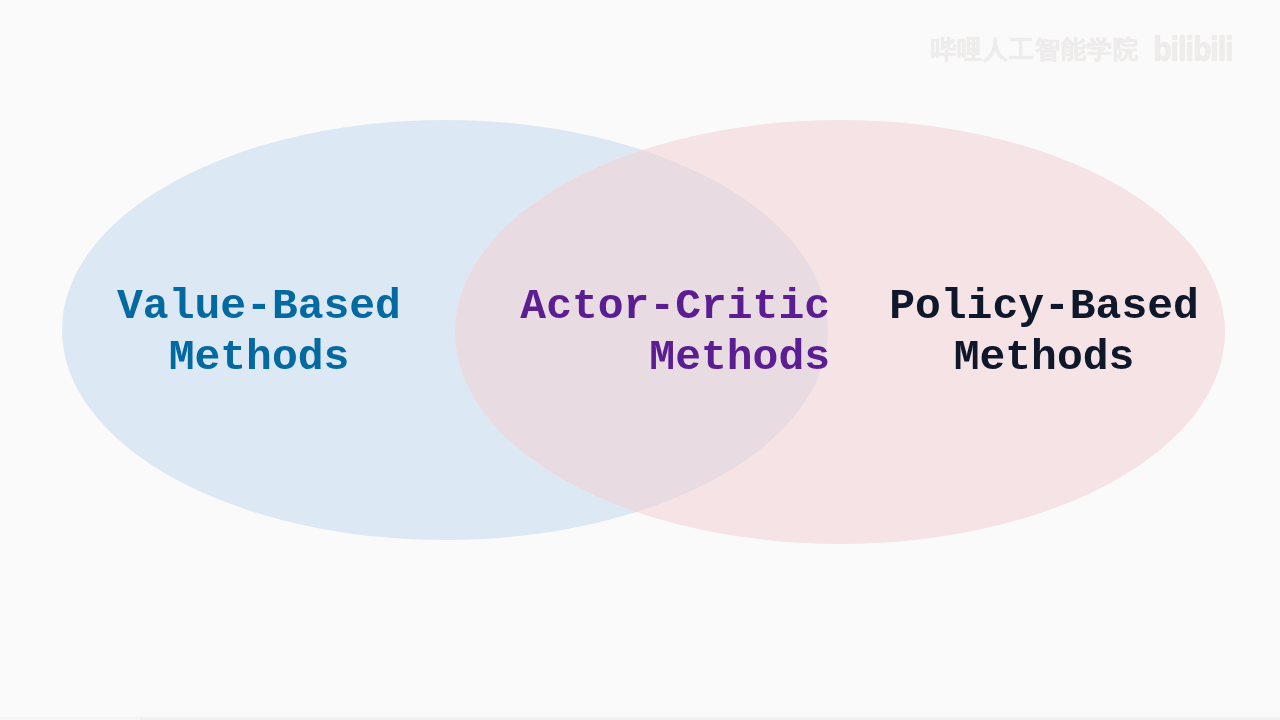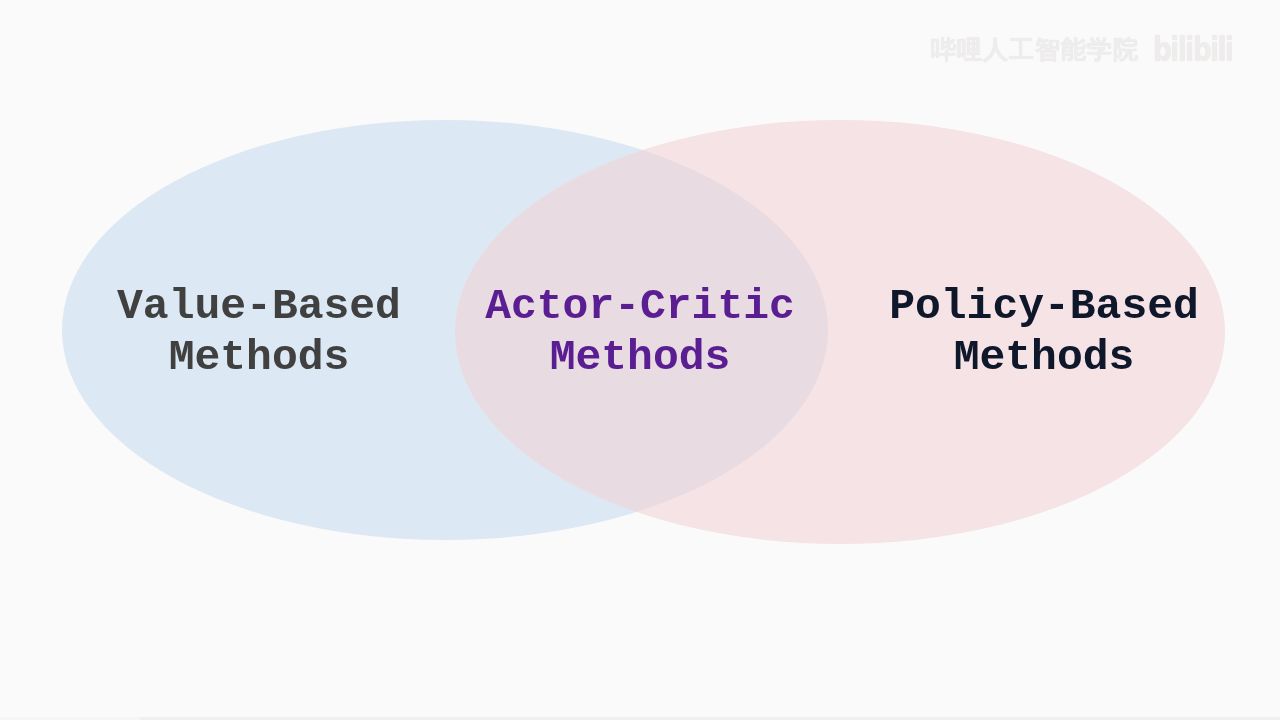--- a/index.html
+++ b/index.html
@@ -105,26 +105,26 @@
 </style>
 </head>
 <body>
 
 <div class="frame" style="background: rgb(250, 250, 250);">
 
   <div class="ellipse left" style="background: rgb(220, 232, 243);"></div>
   <div class="ellipse right" style="background: rgb(245, 227, 229);"></div>
   <div class="ellipse lens" style="background: rgb(233, 219, 226);"></div>
 
-  <div class="venn-label pos-left" style="color: #404040;">
+  <div class="venn-label pos-left" style="color: #0369a1;">
     <span>Value-Based</span>
     <span>Methods</span>
   </div>
 
-  <div class="venn-label pos-center" style="color: rgb(90, 30, 146);">
+  <div class="venn-label pos-center" style="color: rgb(90, 30, 146); align-items: flex-end;">
     <span>Actor-Critic</span>
     <span>Methods</span>
   </div>
 
   <div class="venn-label pos-right" style="color: #0f172a;">
     <span>Policy-Based</span>
     <span>Methods</span>
   </div>
 
   <div class="watermark" style="color: rgb(239, 236, 236);">

